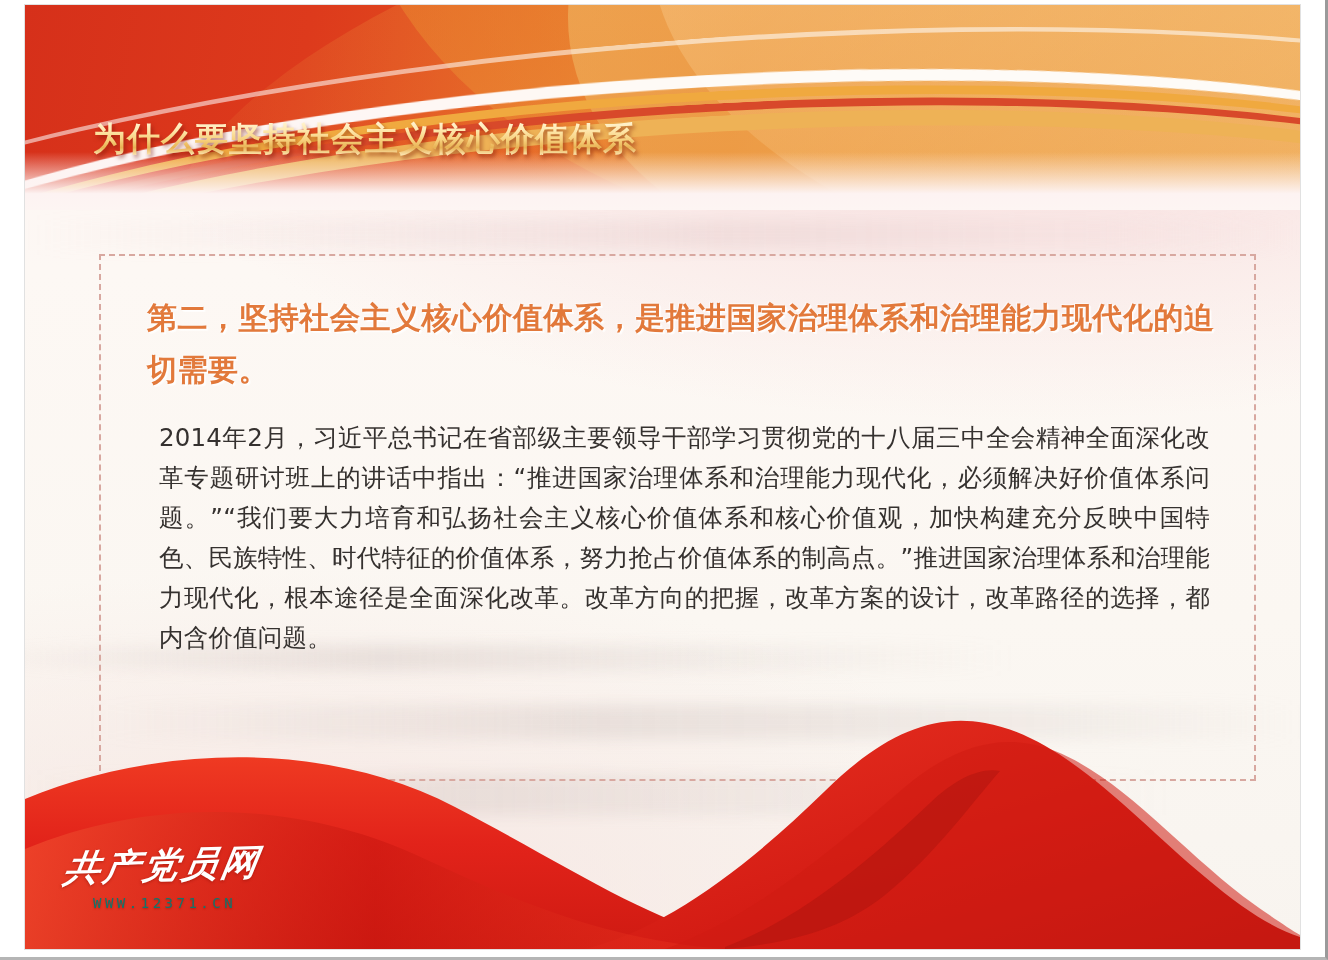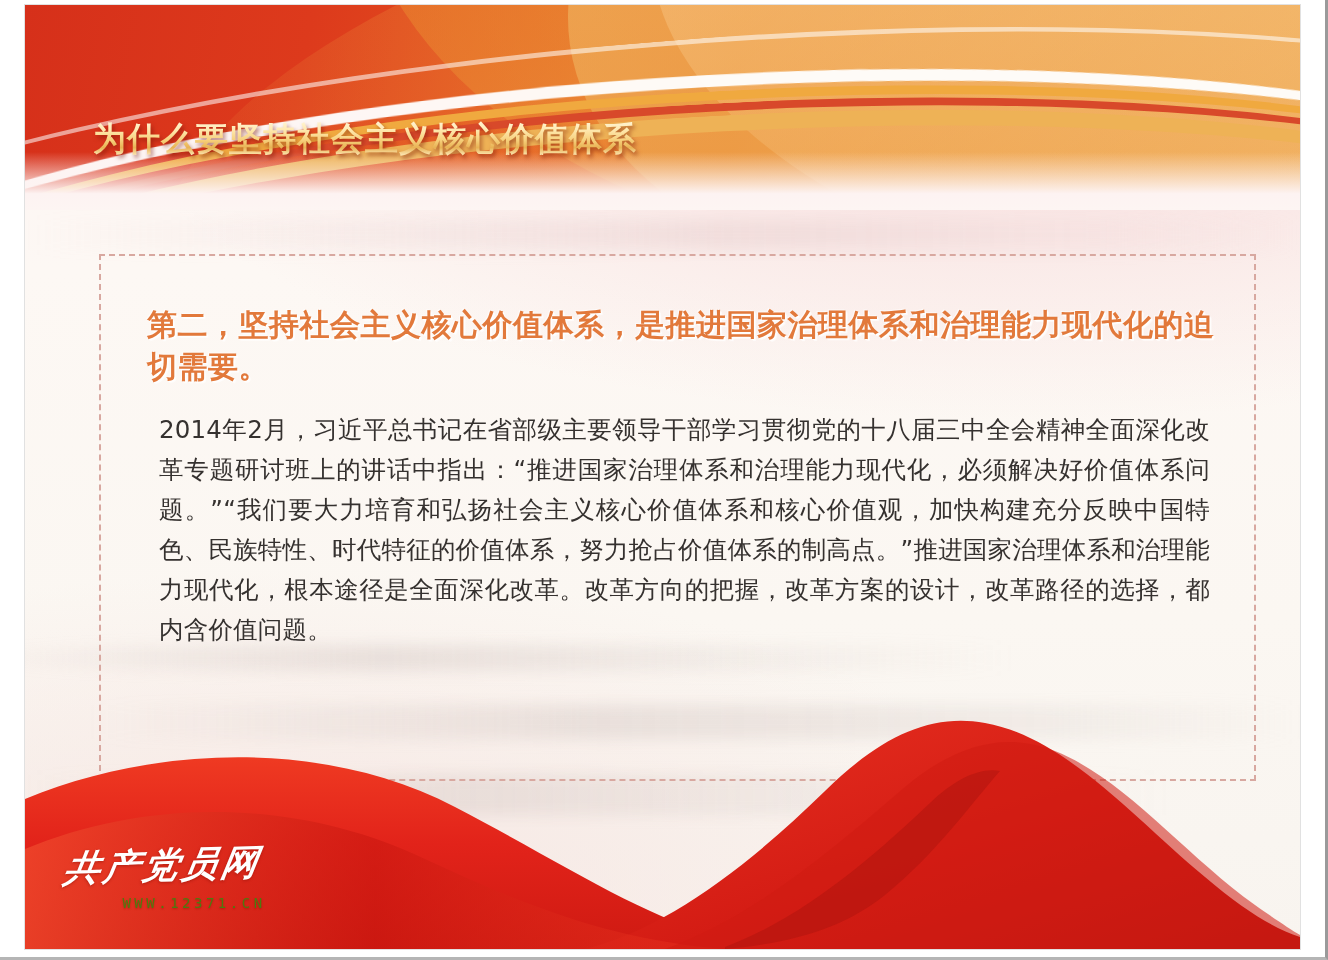--- a/index.html
+++ b/index.html
@@ -121,28 +121,28 @@
     position:absolute;left:74px;top:249px;width:1157px;height:527px;
     border:2px dashed #d8a8a0;
     box-sizing:border-box;
   }
   .content-inner{
     position:absolute;left:74px;top:249px;width:1157px;height:527px;
     box-sizing:border-box;padding:38px 34px 0 48px;
   }
   .lead{
     font-family:"DejaVu Sans","Liberation Sans",sans-serif;
-    font-size:30px;font-weight:bold;line-height:42px;
+    font-size:30px;font-weight:bold;line-height:52px;
     color:#e2793b;
     letter-spacing:.5px;
     text-shadow:
       1px 1px 0 rgba(255,255,255,.95),
       2px 2px 1px rgba(255,255,255,.75),
       -1px -1px 0 rgba(255,255,255,.6);
-    margin:12px 0 22px 0;
+    margin:0 0 22px 0;
   }
   .body-text{
     font-family:"DejaVu Sans","Liberation Sans",sans-serif;
     font-size:24.5px;line-height:40px;
     color:#35312f;
     letter-spacing:.2px;
     text-align:justify;
     margin:12px;
   }
 
@@ -159,24 +159,23 @@
     font-size:36px;font-weight:bold;color:#ffffff;
     letter-spacing:3px;
     transform:skewX(-11deg) rotate(-2deg);
     text-shadow:0 1px 3px rgba(120,10,0,.45);
     white-space:nowrap;
     font-style:italic;
   }
   .logo-url{
     margin-top:5px;margin-left:28px;
     font-family:"DejaVu Sans Mono","Liberation Mono",monospace;
-    font-size:14px;color:#4d7c0f;letter-spacing:3.5px;
+    font-size:14px;color:#0f766e;letter-spacing:3.5px;
     text-shadow:0 1px 2px rgba(120,10,0,.4);
     white-space:nowrap;
-    text-align:center;
   }
 </style>
 </head>
 <body>
 
 <div class="viewer">
   <div class="slide">
 
     <div class="paper-base"></div>
     <div class="mist m4"></div>

